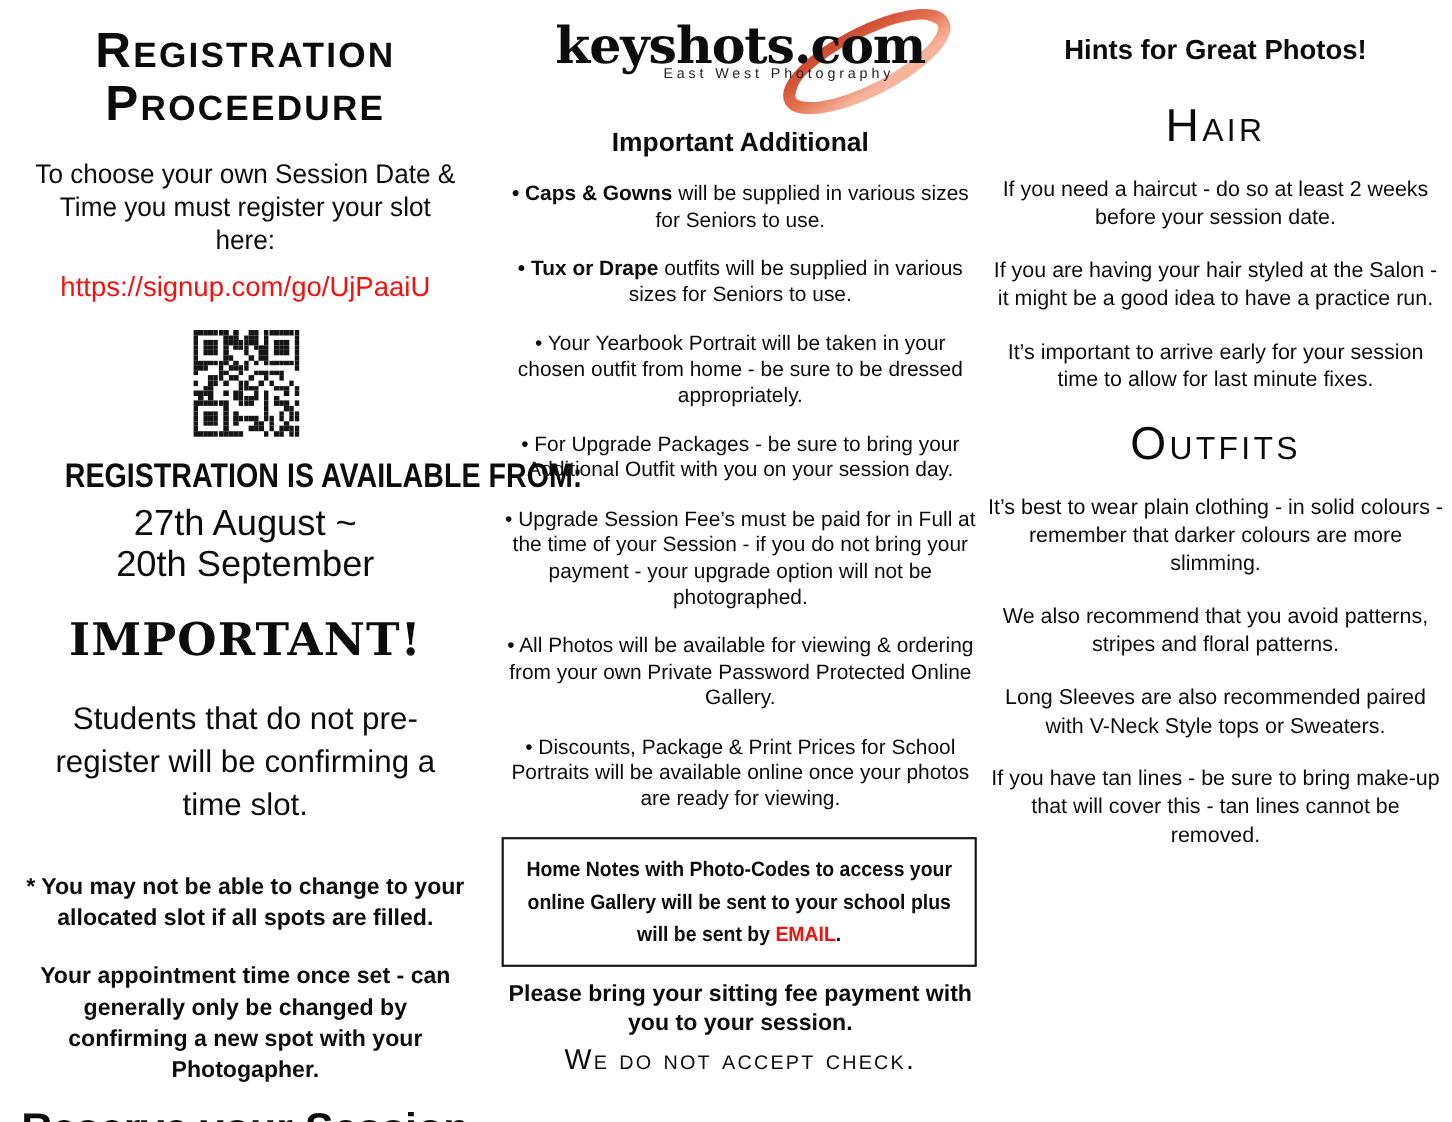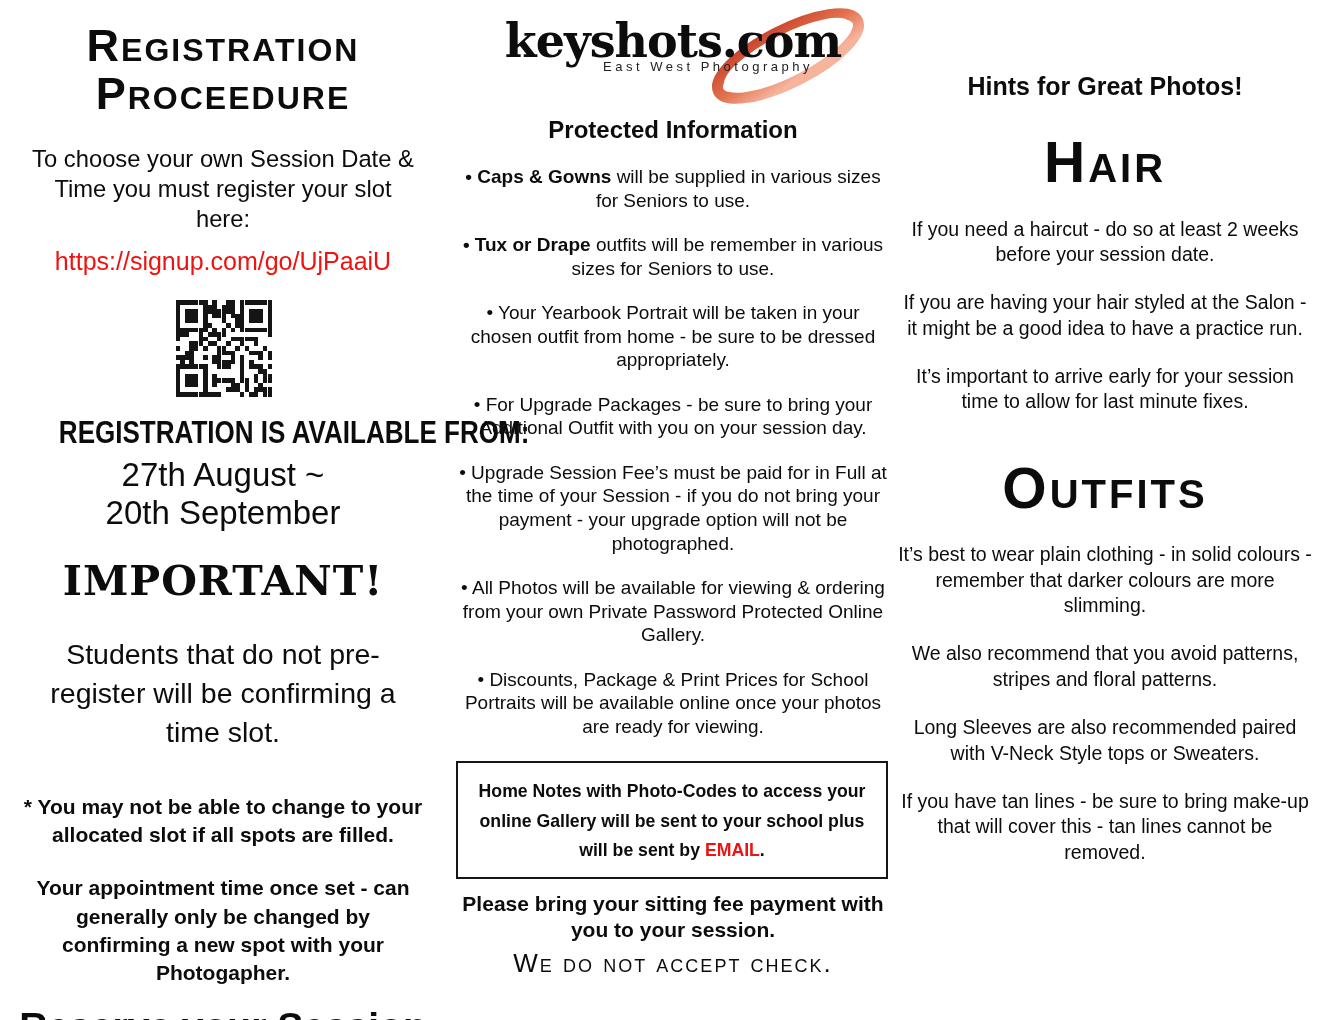--- a/index.html
+++ b/index.html
@@ -4,21 +4,21 @@
 <style>
   * { margin:0; padding:0; box-sizing:border-box; }
   html,body { width:1320px; height:1020px; background:#fff; overflow:hidden; }
   body { font-family:"Liberation Sans", sans-serif; color:#0c0c0c; }
   .page { display:flex; width:1320px; height:1020px; }
 
   
   .col { text-align:center; }
   .col-left   { width:450px; padding:16px 18px 0 14px; }
   .col-middle { width:442px; padding:10px 2px 0 6px; }
-  .col-right  { width:428px; padding:72px 8px 0 6px; }
+  .col-right  { width:428px; padding:32px 8px 0 6px; }
   .condensed { display:inline-block; transform:scaleX(.84); transform-origin:50% 50%; white-space:nowrap; }
   .red { color:#ee1310; }
   .bold { font-weight:bold; }
 
   
   .main-title { font-size:45px; line-height:1.06; letter-spacing:2px;
                 font-variant:small-caps; font-weight:bold; max-width:420px; margin:6px auto 0; }
   .intro { font-size:24.5px; line-height:1.22; margin:27px auto 0; max-width:400px;
            transform:scaleX(.97); }
   .signup-url { display:block; font-size:25px; margin-top:13px; color:#ee1310; text-decoration:none; }
@@ -44,25 +44,25 @@
   .bullets { margin-top:6px; }
   .bullet { font-size:19px; line-height:1.24; margin:21px auto 0; max-width:432px; }
   .note-box { border:2.5px solid #161616; margin:23px 2px 0 0; padding:13px 4px 12px; }
   .note-box p { font-size:19px; font-weight:bold; line-height:1.55; transform:scaleX(.93); }
   .sitting { font-size:21px; font-weight:bold; line-height:1.25; margin-top:12px; }
   .pay { font-size:21px; font-weight:bold; margin-top:9px; }
   .nocheck { font-variant:small-caps; font-size:26px; letter-spacing:2px; margin-top:5px; }
 
   
   .hints-heading { font-size:25px; }
-  .sec-title { font-variant:small-caps; font-weight:bold; font-size:57px; letter-spacing:3px;
+  .sec-title { font-variant:small-caps; font-weight:normal; font-size:42px; letter-spacing:3px;
                line-height:1.1; margin:30px auto 0; }
   .sec-title.two-line { max-width:300px; }
   .sec-p { font-size:19.5px; line-height:1.3; margin:23px auto 0; max-width:416px; }
-  .sec-gap { margin-top:42px; }
+  .sec-gap { margin-top:22px; }
 </style>
 </head>
 <body>
 
 <div class="page">
 
   <div class="col col-left">
     <h1 class="main-title">Registration Proceedure</h1>
     <p class="intro">To choose your own Session Date &amp; Time you must register your slot here:</p>
     <a class="signup-url" href="#">https://signup.com/go/UjPaaiU</a>
@@ -330,25 +330,25 @@
           </linearGradient>
         </defs>
         <g transform="rotate(-27 86 48)">
           <ellipse cx="86" cy="48" rx="78" ry="26" fill="none" stroke="url(#sw)" stroke-width="11"></ellipse>
           <ellipse cx="86" cy="46" rx="70" ry="20" fill="#ffffff" stroke="none"></ellipse>
         </g>
       </svg>
       <div class="brand">keyshots.com</div>
       <div class="tagline">East West Photography</div>
     </div>
-    <h2 class="mid-heading">Protected Information</h2>
+    <h2 class="mid-heading">Important Additional</h2>
 
     <div class="bullets">
       <p class="bullet"><span class="bold">• Caps &amp; Gowns</span><span> will be supplied in various sizes for Seniors to use.</span></p>
-      <p class="bullet"><span class="bold">• Tux or Drape</span><span> outfits will be remember in various sizes for Seniors to use.</span></p>
+      <p class="bullet"><span class="bold">• Tux or Drape</span><span> outfits will be supplied in various sizes for Seniors to use.</span></p>
       <p class="bullet"><span class="bold"></span><span>• Your Yearbook Portrait will be taken in your chosen outfit from home - be sure to be dressed appropriately.</span></p>
       <p class="bullet"><span class="bold"></span><span>• For Upgrade Packages - be sure to bring your Additional Outfit with you on your session day.</span></p>
       <p class="bullet"><span class="bold"></span><span>• Upgrade Session Fee’s must be paid for in Full at the time of your Session - if you do not bring your payment - your upgrade option will not be photographed.</span></p>
       <p class="bullet"><span class="bold"></span><span>• All Photos will be available for viewing &amp; ordering from your own Private Password Protected Online Gallery.</span></p>
       <p class="bullet"><span class="bold"></span><span>• Discounts, Package &amp; Print Prices for School Portraits will be available online once your photos are ready for viewing.</span></p>
     </div>
 
     <div class="note-box">
       <p><span>Home Notes with Photo-Codes to access your online Gallery will be sent to your school plus will be sent by </span><span class="red">EMAIL</span><span>.</span></p>
     </div>

